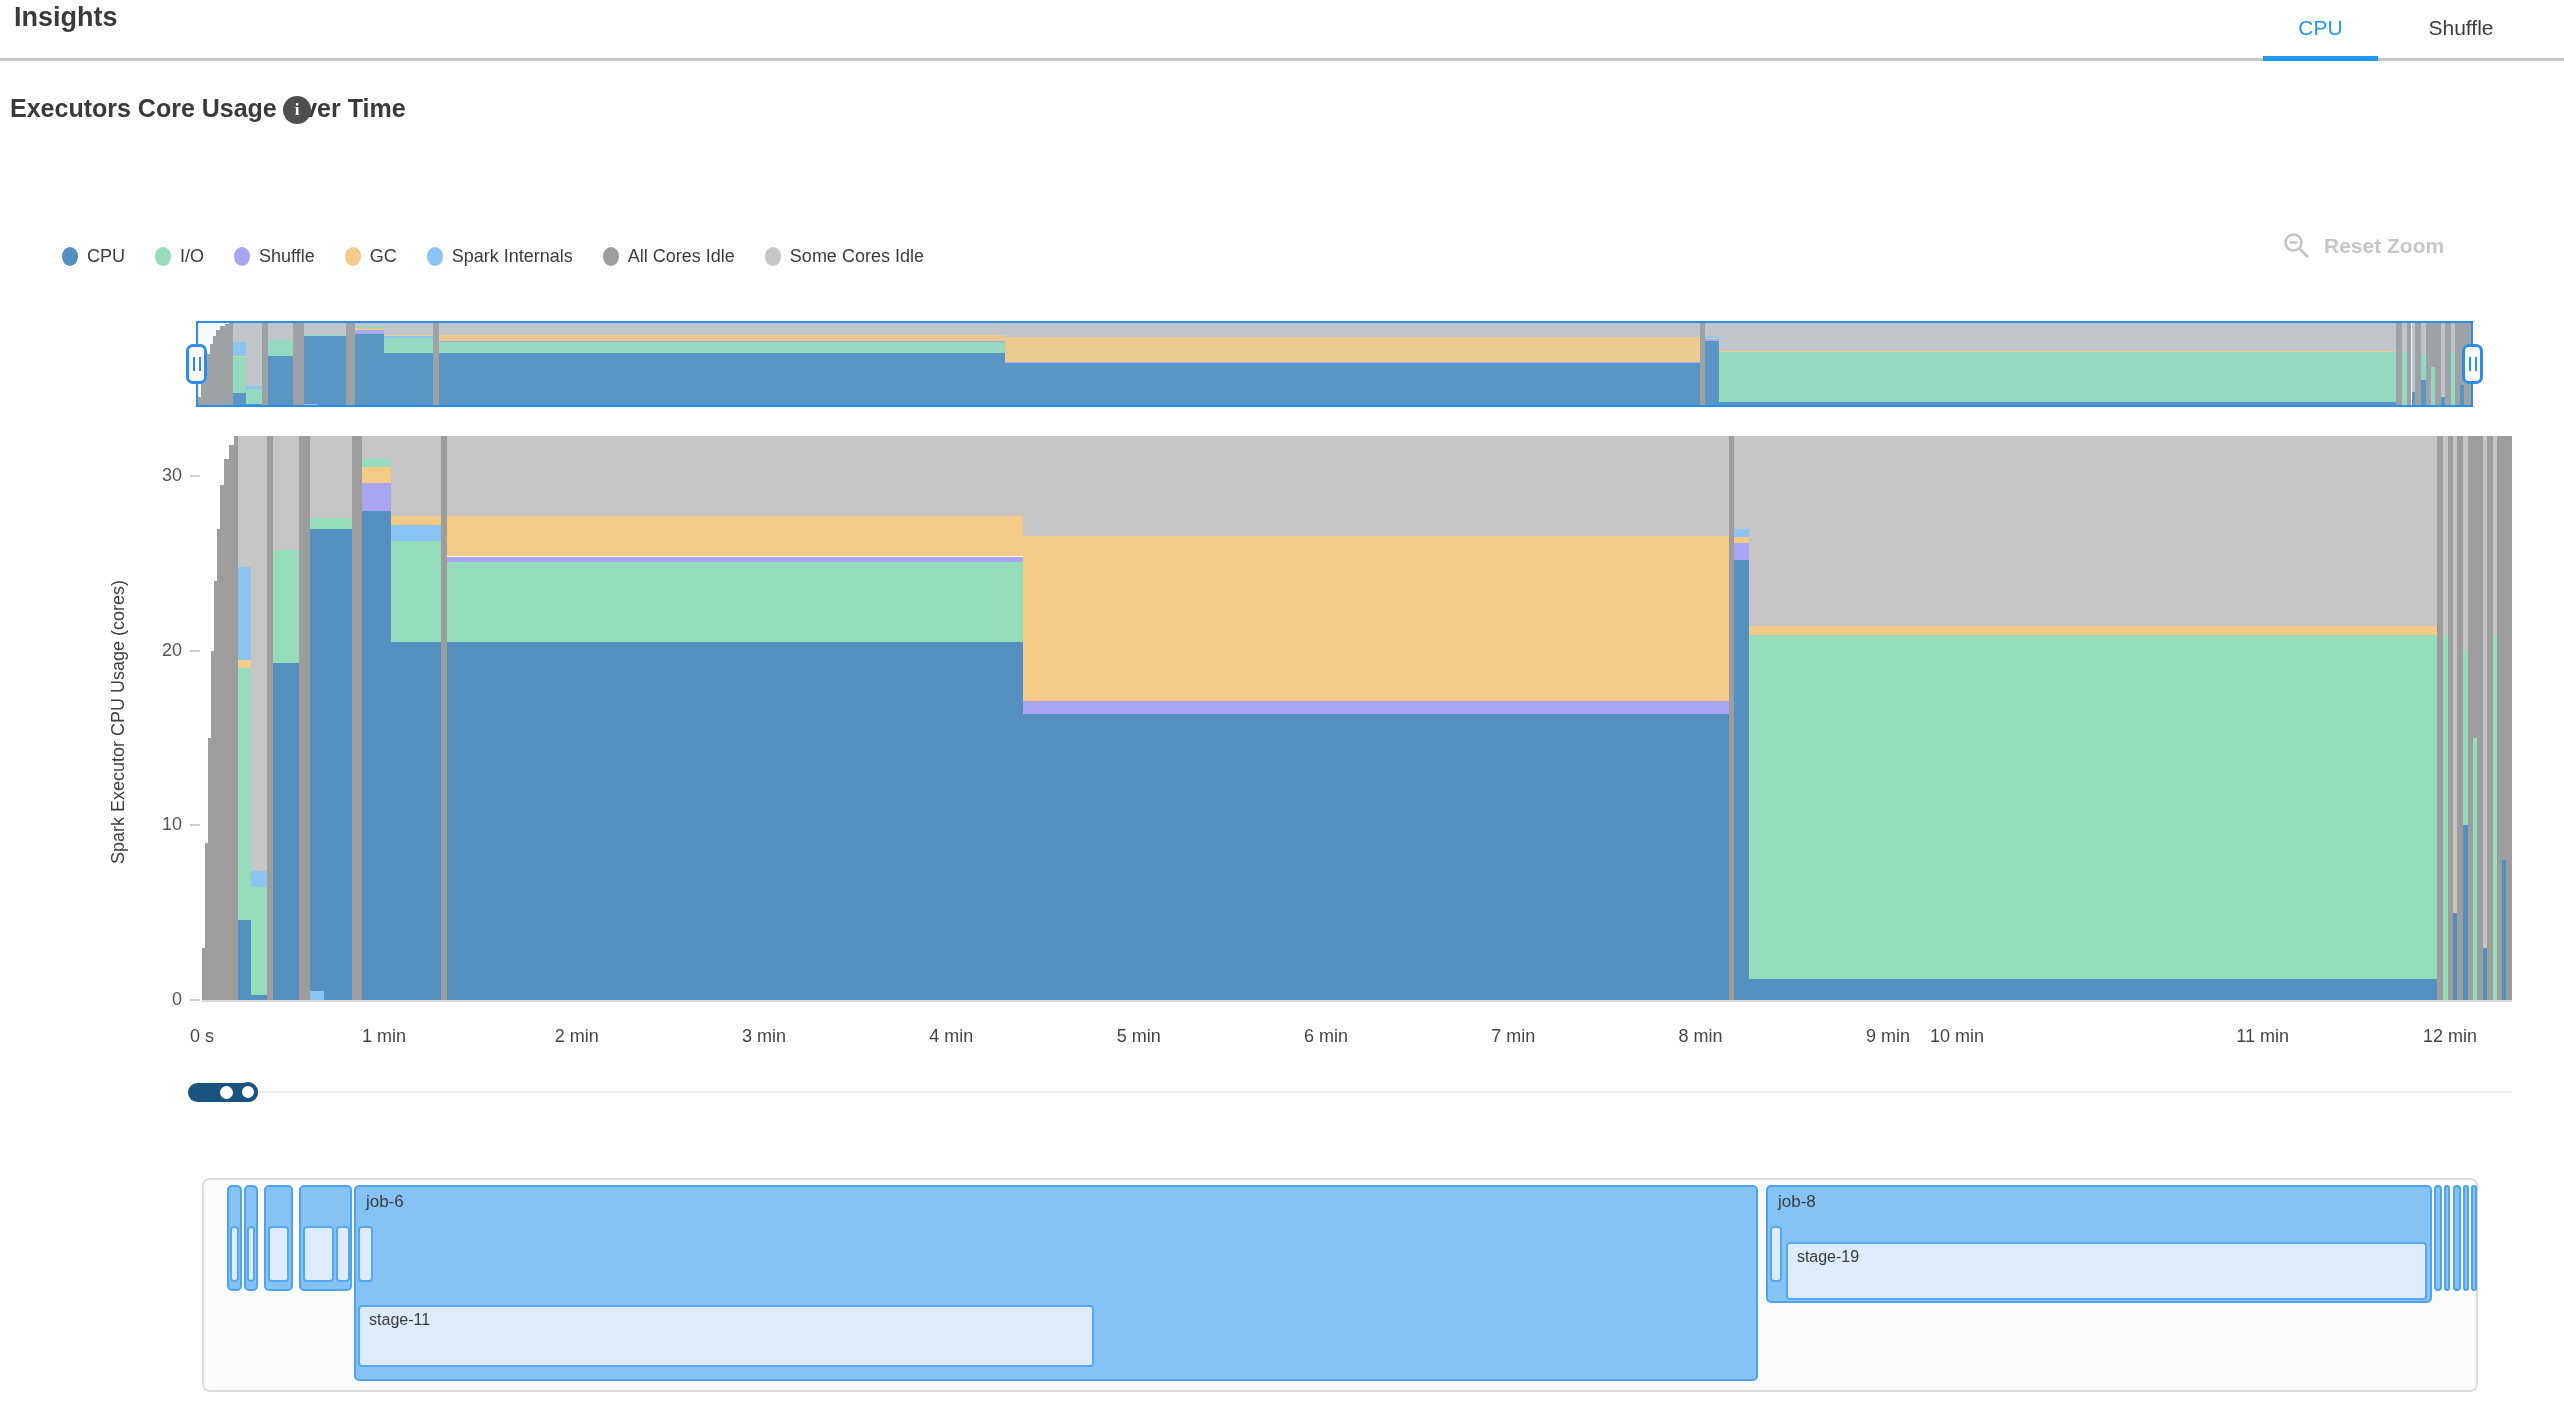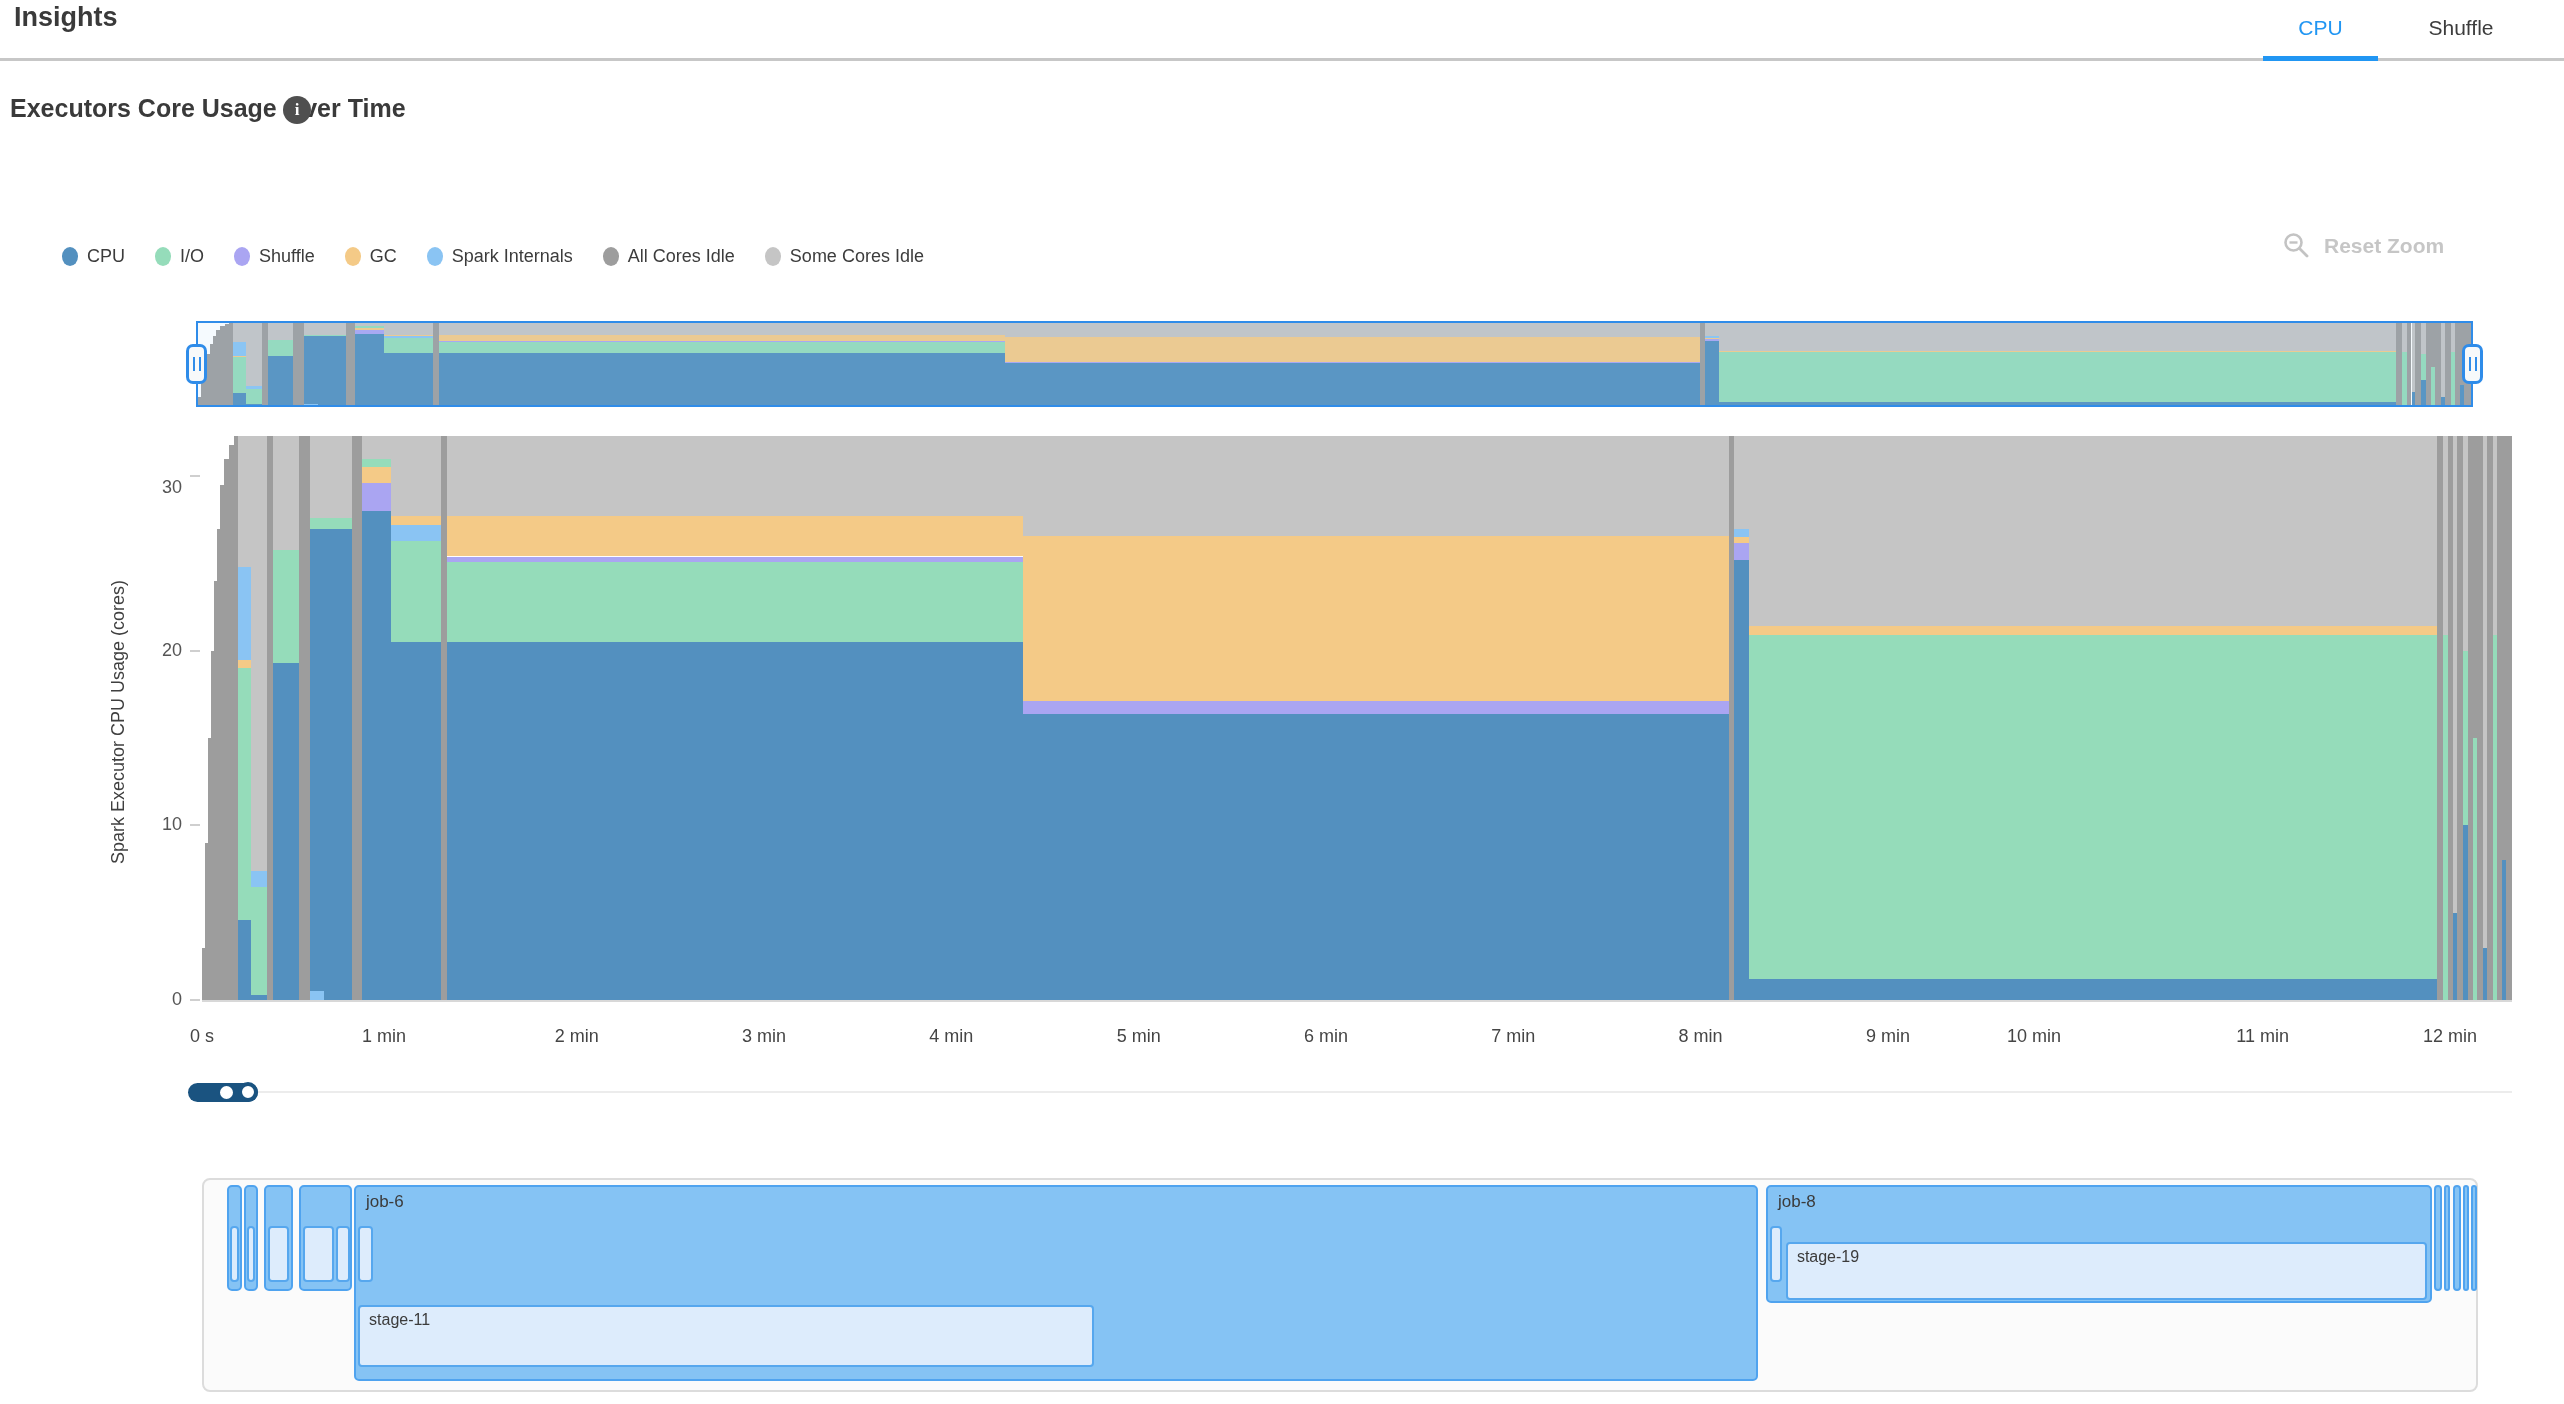--- a/index.html
+++ b/index.html
@@ -296,34 +296,34 @@
     </div>
   <div class="abs axis-line"></div>
   <div id="y-axis">
       <div class="abs ytick-mark" style="top: 999px;"></div>
       <div class="abs ytick-label" style="top: 989px;">0</div>
       <div class="abs ytick-mark" style="top: 824.387px;"></div>
       <div class="abs ytick-label" style="top: 814.387px;">10</div>
       <div class="abs ytick-mark" style="top: 649.774px;"></div>
       <div class="abs ytick-label" style="top: 639.774px;">20</div>
       <div class="abs ytick-mark" style="top: 475.161px;"></div>
-      <div class="abs ytick-label" style="top: 465.161px; margin-top: 12px;">30</div>
+      <div class="abs ytick-label" style="top: 465.161px;">30</div>
     </div>
   <div id="x-axis">
       <div class="abs xtick-label" style="left: 157px;">0 s</div>
       <div class="abs xtick-label" style="left: 339px;">1 min</div>
       <div class="abs xtick-label" style="left: 531.66px;">2 min</div>
       <div class="abs xtick-label" style="left: 718.99px;">3 min</div>
       <div class="abs xtick-label" style="left: 906.32px;">4 min</div>
       <div class="abs xtick-label" style="left: 1093.65px;">5 min</div>
       <div class="abs xtick-label" style="left: 1280.98px;">6 min</div>
       <div class="abs xtick-label" style="left: 1468.31px;">7 min</div>
       <div class="abs xtick-label" style="left: 1655.64px;">8 min</div>
       <div class="abs xtick-label" style="left: 1842.97px;">9 min</div>
-      <div class="abs xtick-label" style="left: 1989px;">10 min</div>
+      <div class="abs xtick-label" style="left: 1912px;">10 min</div>
       <div class="abs xtick-label" style="left: 2217.63px;">11 min</div>
       <div class="abs xtick-label" style="left: 2404.96px;">12 min</div>
     </div>
 
   <div class="abs slider-track"></div>
   <div class="abs slider-pill"></div>
   <div class="abs slider-knob"></div>
   <div class="abs slider-ring"></div>
 
   <div class="abs gantt-box"></div>

